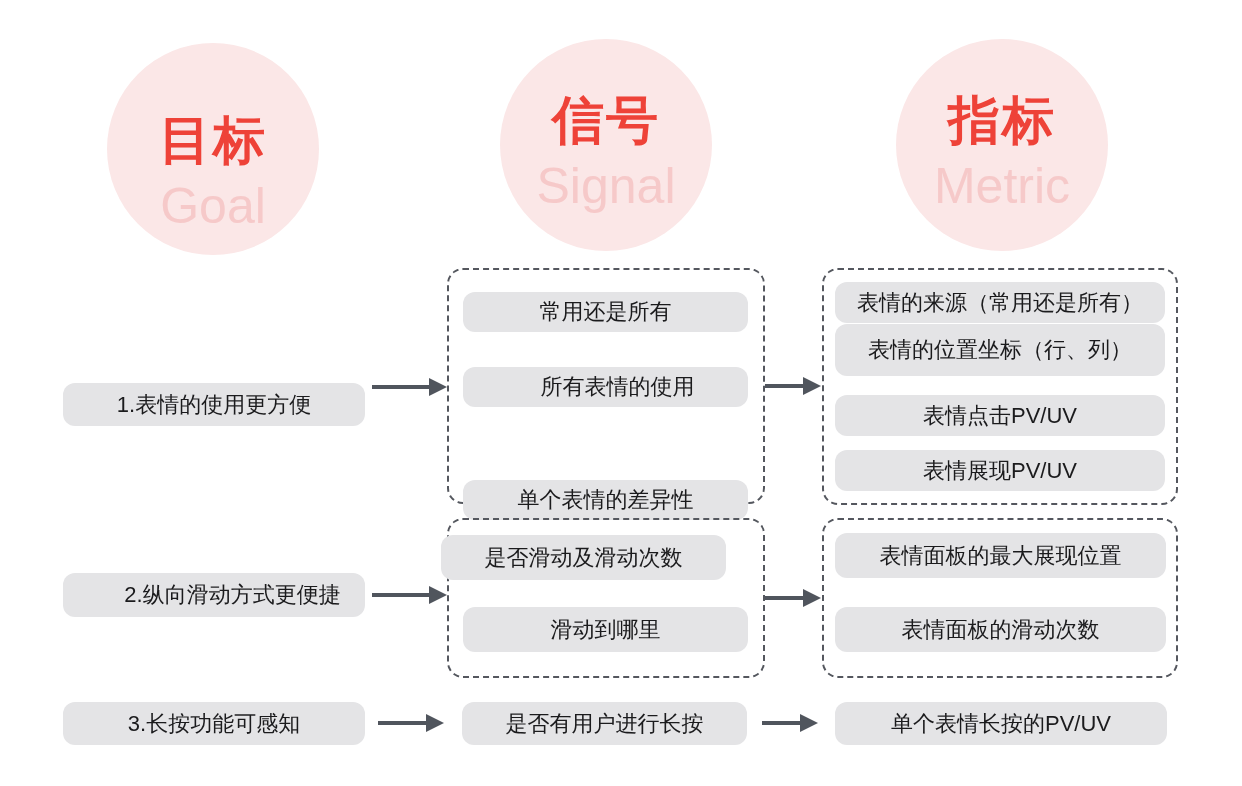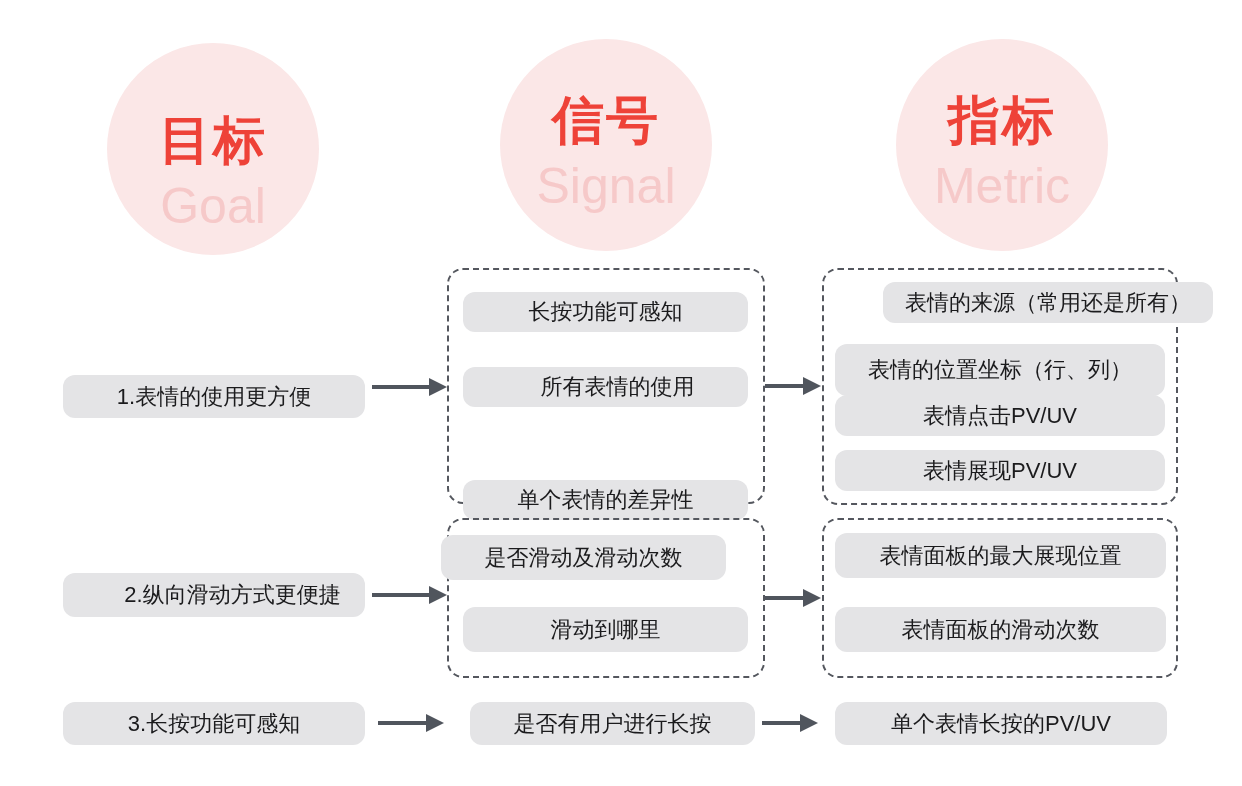--- a/index.html
+++ b/index.html
@@ -107,40 +107,40 @@
   </div>
   <div class="circle c2">
     <div class="cn">信号</div>
     <div class="en">Signal</div>
   </div>
   <div class="circle c3">
     <div class="cn">指标</div>
     <div class="en">Metric</div>
   </div>
 
-  <div class="pill" style="left:63px; top:375px; width:302px; height:43px;">1.表情的使用更方便</div>
+  <div class="pill" style="left:63px; top:383px; width:302px; height:43px;">1.表情的使用更方便</div>
 
   <div class="arrow" style="left:372px; top:377px; width:75px;">
     <div class="shaft"></div>
     <div class="head"></div>
   </div>
 
   <div class="group" style="left:447px; top:268px; width:318px; height:236px;"></div>
-  <div class="pill" style="left:463px; top:292px; width:285px; height:40px;">长按功能可感知</div>
+  <div class="pill" style="left:463px; top:292px; width:285px; height:40px;">常用还是所有</div>
   <div class="pill" style="left:463px; top:367px; width:285px; height:40px;padding-left:24px;">所有表情的使用</div>
   <div class="pill" style="left:463px; top:440px; width:285px; height:40px;margin-top:40px;">单个表情的差异性</div>
 
   <div class="arrow" style="left:765px; top:376px; width:56px;">
     <div class="shaft"></div>
     <div class="head"></div>
   </div>
 
   <div class="group" style="left:822px; top:268px; width:356px; height:237px;"></div>
-  <div class="pill" style="left:835px; top:282px; width:330px; height:41px;margin-left:48px;">表情的来源（常用还是所有）</div>
-  <div class="pill" style="left:835px; top:344px; width:330px; height:52px;">表情的位置坐标（行、列）</div>
+  <div class="pill" style="left:835px; top:282px; width:330px; height:41px;">表情的来源（常用还是所有）</div>
+  <div class="pill" style="left:835px; top:324px; width:330px; height:52px;">表情的位置坐标（行、列）</div>
   <div class="pill" style="left:835px; top:395px; width:330px; height:41px;">表情点击PV/UV</div>
   <div class="pill" style="left:835px; top:450px; width:330px; height:41px;">表情展现PV/UV</div>
 
   <div class="pill" style="left:63px; top:573px; width:302px; height:44px;padding-left:37px;">2.纵向滑动方式更便捷</div>
 
   <div class="arrow" style="left:372px; top:585px; width:75px;">
     <div class="shaft"></div>
     <div class="head"></div>
   </div>
 
@@ -157,21 +157,21 @@
   <div class="pill" style="left:835px; top:607px; width:331px; height:45px;">表情面板的滑动次数</div>
   <div class="pill" style="left:835px; top:533px; width:331px; height:45px;">表情面板的最大展现位置</div>
 
   <div class="pill" style="left:63px; top:702px; width:302px; height:43px;">3.长按功能可感知</div>
 
   <div class="arrow" style="left:378px; top:713px; width:66px;">
     <div class="shaft"></div>
     <div class="head"></div>
   </div>
 
-  <div class="pill" style="left:462px; top:702px; width:285px; height:43px;margin-left:8px;">是否有用户进行长按</div>
+  <div class="pill" style="left:462px; top:702px; width:285px; height:43px;">是否有用户进行长按</div>
 
   <div class="arrow" style="left:762px; top:713px; width:56px;">
     <div class="shaft"></div>
     <div class="head"></div>
   </div>
 
   <div class="pill" style="left:835px; top:702px; width:332px; height:43px;">单个表情长按的PV/UV</div>
 
 </div>
 

